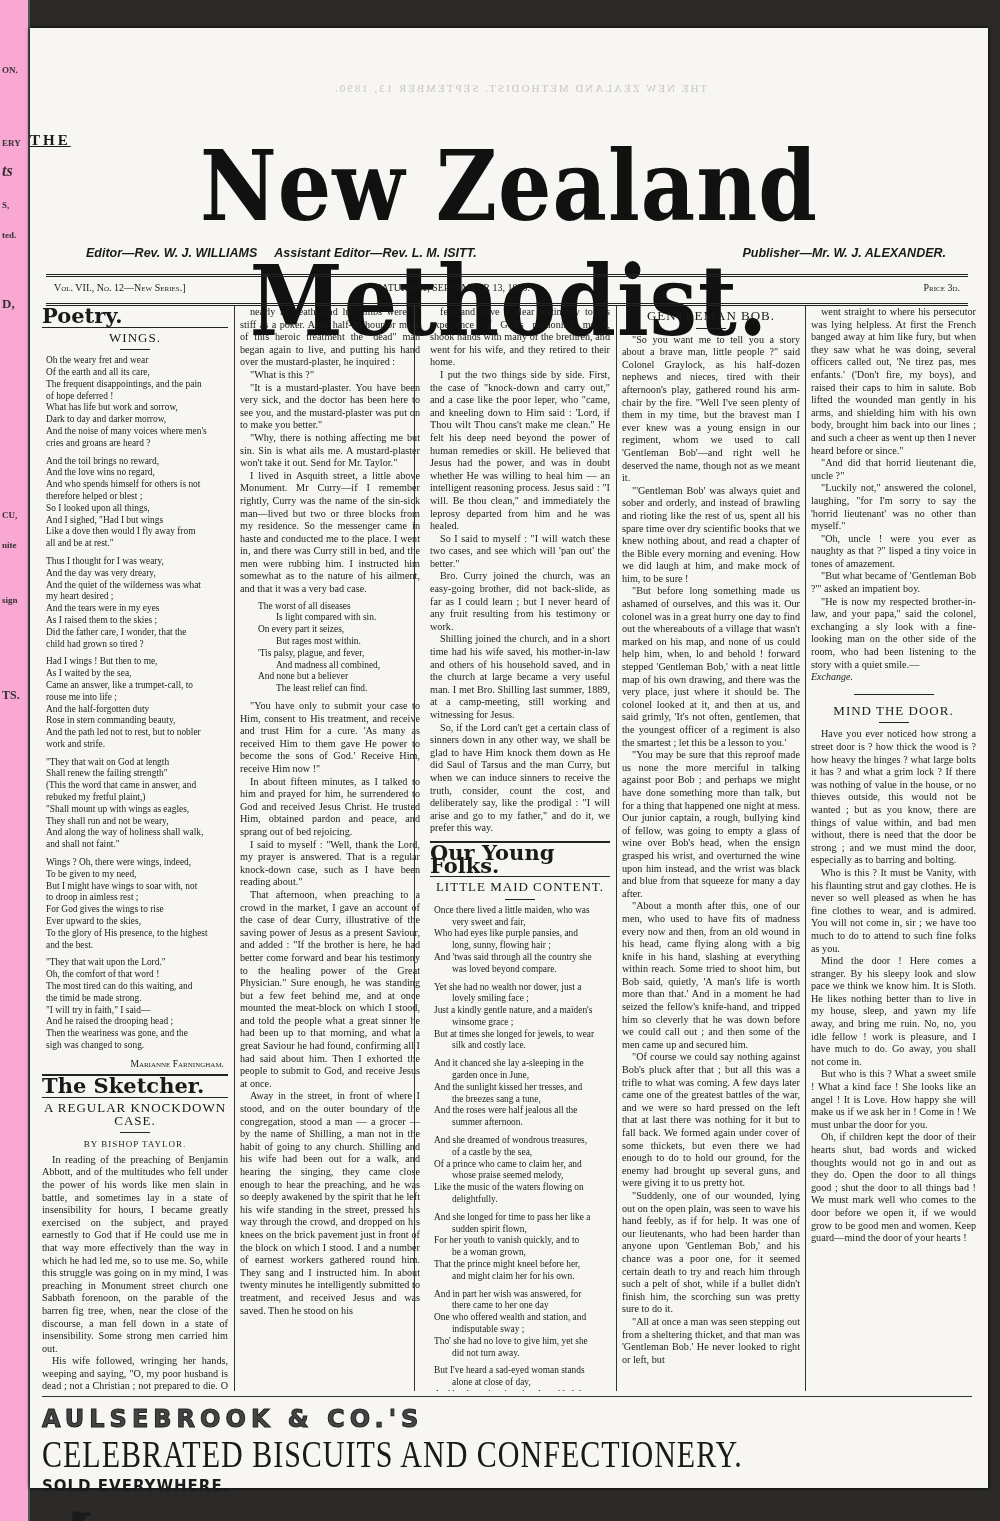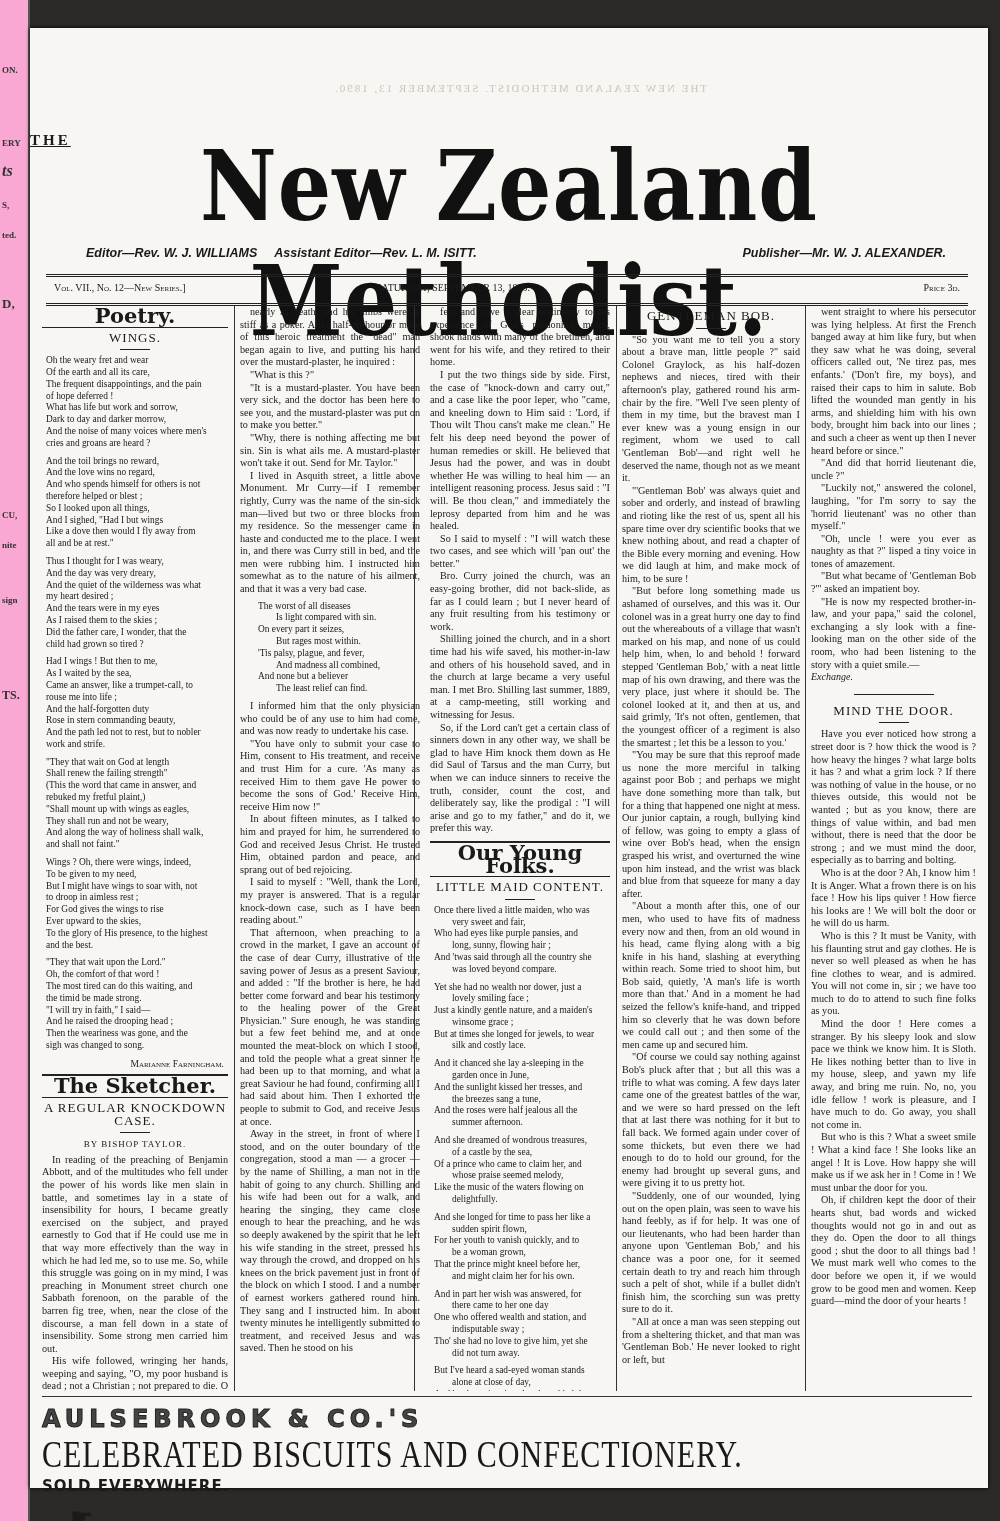--- a/index.html
+++ b/index.html
@@ -14,21 +14,21 @@
   .staff .pub{position:absolute;right:20px;top:0;}
   .dateline{position:absolute;top:246px;left:16px;width:922px;height:26px;border-top:3px double #222;border-bottom:3px double #222;font-size:10px;}
   .dateline span{position:absolute;top:5px;}
   .cols{position:absolute;top:278px;left:12px;width:930px;height:1085px;}
   .col{position:absolute;top:0;height:1085px;overflow:hidden;font-size:10.2px;line-height:12.6px;text-align:justify;}
   .col.b{border-left:1px solid #333;}
   .col p{margin:0;text-indent:10px;}
   .verse{font-size:9.4px;line-height:11.8px;text-align:left;padding-left:4px;}
   .verse .ind{padding-left:18px;}
   .verse .gap{height:6px;}
-  .gothic{font-family:"DejaVu Serif",serif;font-weight:bold;font-size:21px;text-align:center;margin:4px 0;}
+  .gothic{font-family:"DejaVu Serif",serif;font-weight:bold;font-size:21px;text-align:left;margin:4px 0;}
   .rule{border-top:1.5px solid #222;margin:4px 0;}
   .short{width:30px;border-top:1px solid #222;margin:5px auto;}
   h3{font-weight:normal;font-size:13px;text-align:center;margin:4px 0;letter-spacing:1px;}
   .byline{font-size:9px;text-align:center;letter-spacing:1px;margin:3px 0;}
   .attrib{text-align:right;font-size:9.5px;font-variant:small-caps;padding-right:4px;}
   .italic{font-style:italic;}
   .ad{position:absolute;top:1368px;left:12px;width:930px;border-top:1.5px solid #333;text-align:left;}
   .ad .l1{font-family:"DejaVu Sans",sans-serif;font-weight:bold;font-size:24px;letter-spacing:5px;margin-top:8px;-webkit-text-stroke:1px #222;color:#444;}
   .ad .l2{font-family:"Liberation Serif",serif;font-size:30px;letter-spacing:1px;transform:scaleY(1.25);margin-top:4px;}
   .ad .l3{font-family:"DejaVu Sans",sans-serif;font-weight:bold;font-size:15px;letter-spacing:1px;margin-top:6px;}
@@ -163,21 +163,20 @@
           <div>The worst of all diseases</div>
           <div class="ind">Is light compared with sin.</div>
           <div>On every part it seizes,</div>
           <div class="ind">But rages most within.</div>
           <div>'Tis palsy, plague, and fever,</div>
           <div class="ind">And madness all combined,</div>
           <div>And none but a believer</div>
           <div class="ind">The least relief can find.</div>
         </div>
       <div id="sk2b">
-          <p>I informed him that the only physician who could be of any use to him had come, and was now ready to undertake his case.</p>
           <p>"You have only to submit your case to Him, consent to His treatment, and receive and trust Him for a cure. 'As many as received Him to them gave He power to become the sons of God.' Receive Him, receive Him now !"</p>
           <p>In about fifteen minutes, as I talked to him and prayed for him, he surrendered to God and received Jesus Christ. He trusted Him, obtained pardon and peace, and sprang out of bed rejoicing.</p>
           <p>I said to myself : "Well, thank the Lord, my prayer is answered. That is a regular knock-down case, such as I have been reading about."</p>
           <p>That afternoon, when preaching to a crowd in the market, I gave an account of the case of dear Curry, illustrative of the saving power of Jesus as a present Saviour, and added : "If the brother is here, he had better come forward and bear his testimony to the healing power of the Great Physician." Sure enough, he was standing but a few feet behind me, and at once mounted the meat-block on which I stood, and told the people what a great sinner he had been up to that morning, and what a great Saviour he had found, confirming all I had said about him. Then I exhorted the people to submit to God, and receive Jesus at once.</p>
           <p>Away in the street, in front of where I stood, and on the outer boundary of the congregation, stood a man — a grocer — by the name of Shilling, a man not in the habit of going to any church. Shilling and his wife had been out for a walk, and hearing the singing, they came close enough to hear the preaching, and he was so deeply awakened by the spirit that he left his wife standing in the street, pressed his way through the crowd, and dropped on his knees on the brick pavement just in front of the block on which I stood. I and a number of earnest workers gathered round him. They sang and I instructed him. In about twenty minutes he intelligently submitted to treatment, and received Jesus and was saved. Then he stood on his</p>
         </div>
     </div>
 
     <div class="col b" style="left:372px;width:180px;padding:0 15px">
       <div id="sk3">
@@ -266,21 +265,20 @@
           <p>"Oh, uncle ! were you ever as naughty as that ?" lisped a tiny voice in tones of amazement.</p>
           <p>"But what became of 'Gentleman Bob ?'" asked an impatient boy.</p>
           <p>"He is now my respected brother-in-law, and your papa," said the colonel, exchanging a sly look with a fine-looking man on the other side of the room, who had been listening to the story with a quiet smile.—</p>
         </div>
       <div class="italic" style="font-size:10px">Exchange.</div>
       <div class="short" style="width:80px;margin:10px auto"></div>
       <h3>MIND THE DOOR.</h3>
       <div class="short"></div>
       <div id="md">
           <p>Have you ever noticed how strong a street door is ? how thick the wood is ? how heavy the hinges ? what large bolts it has ? and what a grim lock ? If there was nothing of value in the house, or no thieves outside, this would not be wanted ; but as you know, there are things of value within, and bad men without, there is need that the door be strong ; and we must mind the door, especially as to barring and bolting.</p>
-          <p>Who is at the door ? Ah, I know him ! It is Anger. What a frown there is on his face ! How his lips quiver ! How fierce his looks are ! We will bolt the door or he will do us harm.</p>
           <p>Who is this ? It must be Vanity, with his flaunting strut and gay clothes. He is never so well pleased as when he has fine clothes to wear, and is admired. You will not come in, sir ; we have too much to do to attend to such fine folks as you.</p>
           <p>Mind the door ! Here comes a stranger. By his sleepy look and slow pace we think we know him. It is Sloth. He likes nothing better than to live in my house, sleep, and yawn my life away, and bring me ruin. No, no, you idle fellow ! work is pleasure, and I have much to do. Go away, you shall not come in.</p>
           <p>But who is this ? What a sweet smile ! What a kind face ! She looks like an angel ! It is Love. How happy she will make us if we ask her in ! Come in ! We must unbar the door for you.</p>
           <p>Oh, if children kept the door of their hearts shut, bad words and wicked thoughts would not go in and out as they do. Open the door to all things good ; shut the door to all things bad ! We must mark well who comes to the door before we open it, if we would grow to be good men and women. Keep guard—mind the door of your hearts !</p>
         </div>
     </div>
   </div>
 
   <div class="ad">
     <div class="l1">AULSEBROOK &amp; CO.'S</div>

